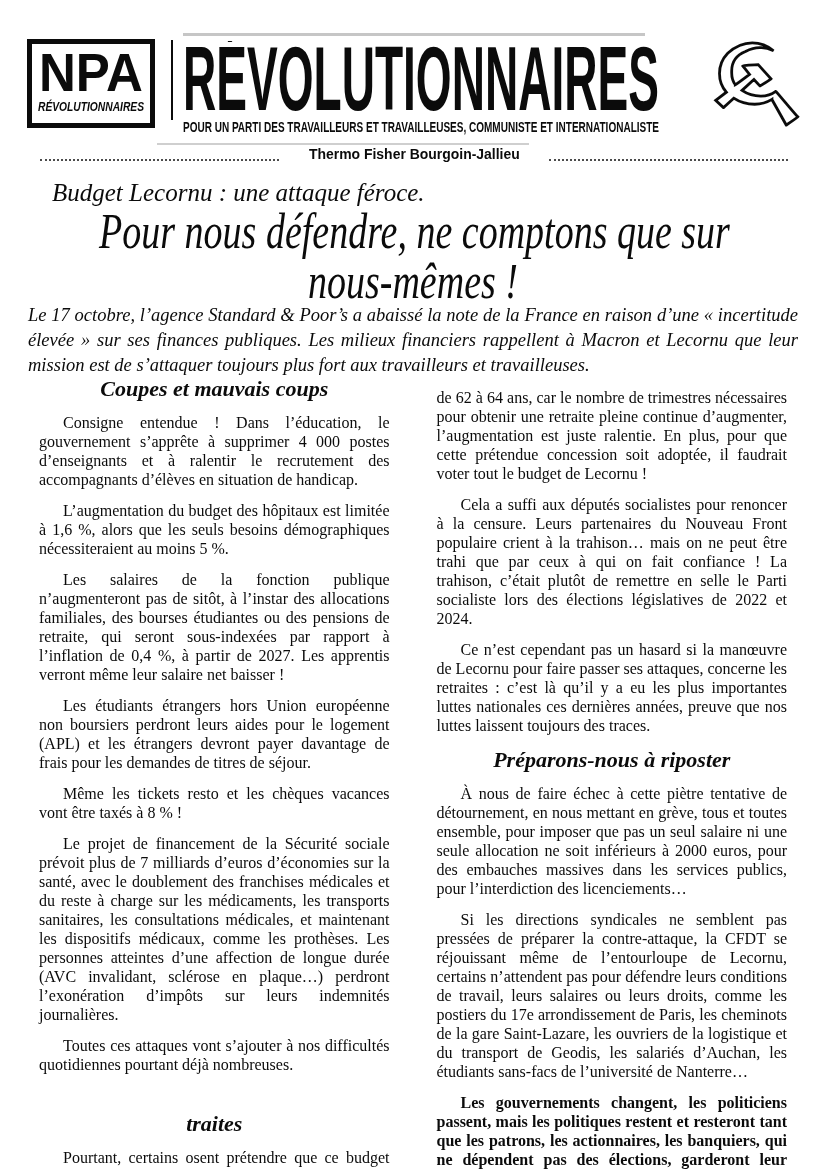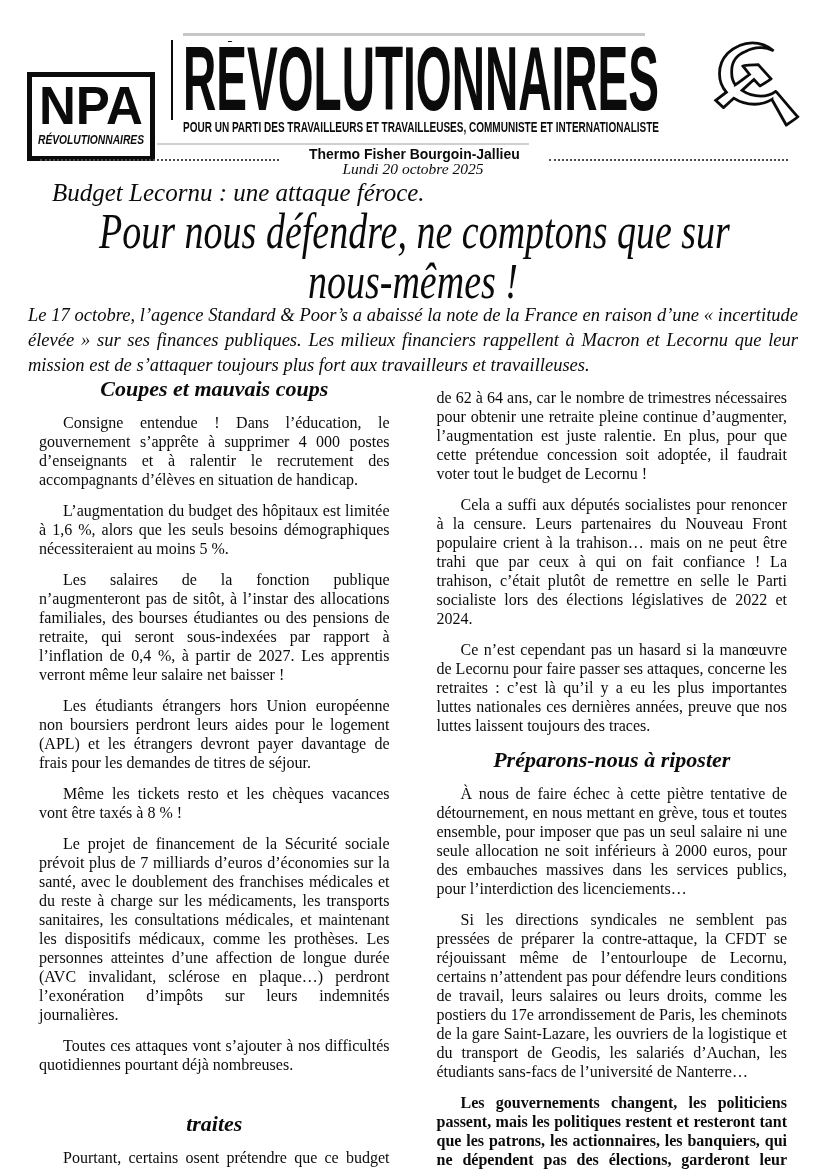--- a/index.html
+++ b/index.html
@@ -2,21 +2,21 @@
 <html><head>
 <meta charset="utf-8">
 <style>
   html,body{margin:0;padding:0;background:#9a9a9a;}
   .page{position:relative;width:826px;height:1169px;margin:0 auto;background:#ffffff;
         color:#0b0b0b;font-family:"Liberation Serif",serif;overflow:hidden;}
 
   
   .masthead{position:absolute;left:0;top:0;width:826px;height:150px;}
   .logo-box{position:absolute;left:27px;top:39px;width:118px;height:74px;border:5px solid #0b0b0b;
-            text-align:center;padding-top:5px;background:#fff;margin-top:33px;}
+            text-align:center;padding-top:5px;background:#fff;}
   .logo-divider{position:absolute;left:171px;top:40px;width:2px;height:80px;background:#0b0b0b;}
   .mast-main{position:absolute;left:183px;top:33px;width:480px;}
   .rule-top{width:462px;height:3px;background:#c6c6c6;margin-bottom:5px;}
   .rule-bottom{width:372px;height:2px;background:#cfcfcf;margin:3px 0 0 -26px;}
   .hs-icon{position:absolute;left:686px;top:26px;width:128px;height:122px;}
 
   
   .banner{position:absolute;left:40px;top:147px;width:748px;display:flex;align-items:flex-end;gap:22px;}
   .leader{flex:1;height:9px;border-bottom:2px dotted #4c4c4c;}
   .banner-text{font-family:"Liberation Sans",sans-serif;font-weight:bold;font-size:15px;
@@ -81,21 +81,20 @@
     </div>
 
   </header>
 
   <div class="banner">
     <span class="leader"></span>
     <span class="banner-text">Thermo Fisher Bourgoin-Jallieu</span>
     <span class="leader"></span>
   </div>
 
-  <div class="date">Lundi 20 octobre 2025</div>
 
   <div class="kicker">Budget Lecornu : une attaque féroce.</div>
 
   <div class="main-head">
     <div class="head-line">Pour nous défendre, ne comptons que sur</div>
     <div class="head-line">nous-mêmes !</div>
   </div>
 
   <p class="intro">Le 17 octobre, l’agence Standard &amp; Poor’s a abaissé la note de la France en raison d’une « incertitude élevée » sur ses finances publiques. Les milieux financiers rappellent à Macron et Lecornu que leur mission est de s’attaquer toujours plus fort aux travailleurs et travailleuses.</p>
 

